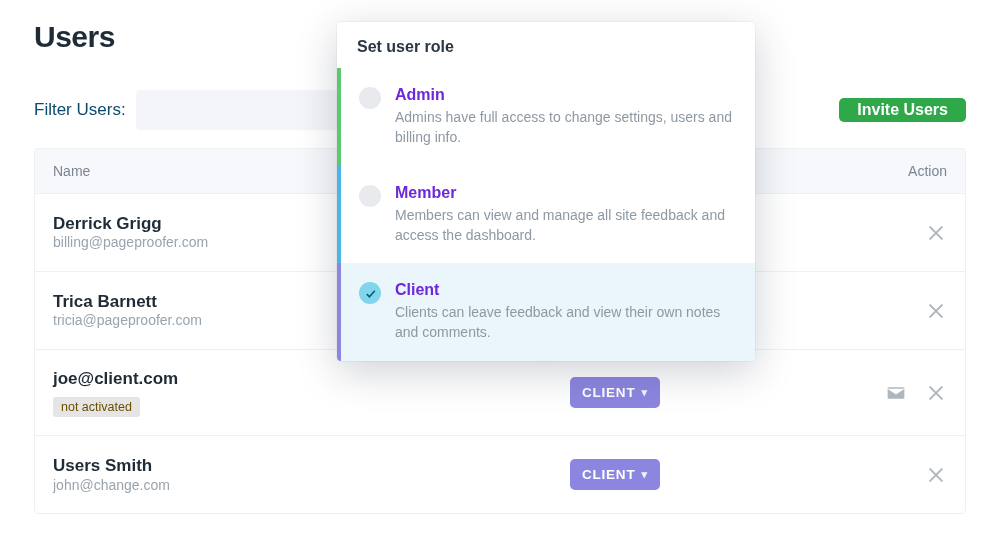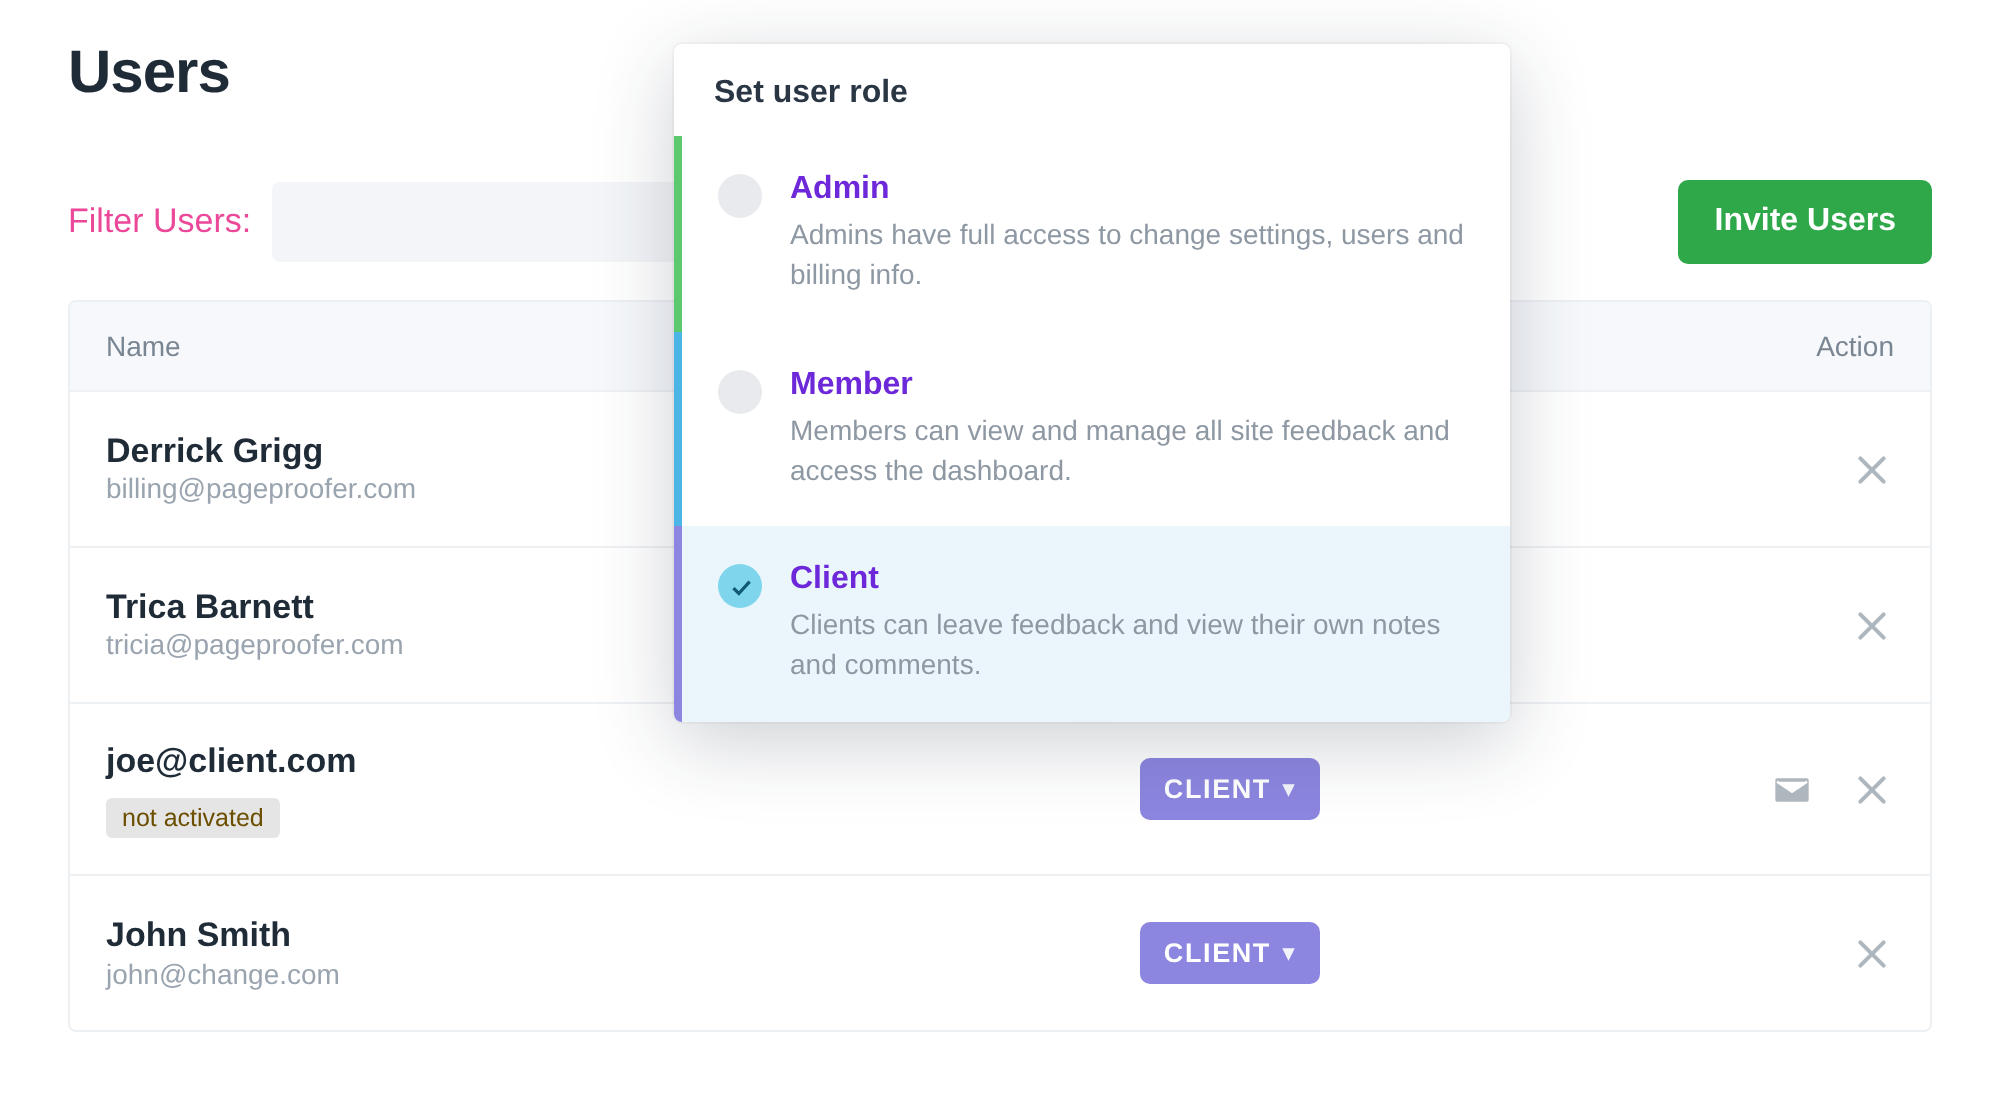--- a/index.html
+++ b/index.html
@@ -22,40 +22,40 @@
     margin-bottom: 36px;
   }
   .filter-row {
     display: flex;
     align-items: center;
     gap: 10px;
     margin-bottom: 18px;
   }
   .filter-label {
     font-size: 17px;
-    color: #ec4899;
+    color: #0c4a6e;
   }
   .filter-input {
     flex: 0 0 200px;
     height: 40px;
     background: #f3f5f8;
     border: none;
     border-radius: 4px;
     padding: 0 10px;
     font-size: 15px;
   }
   .spacer { flex: 1; }
   .invite-btn {
     background: #2fa84a;
     color: #fff;
     font-size: 16px;
     font-weight: 600;
     border: none;
     border-radius: 5px;
-    height: 42px;
+    height: 24px;
     padding: 0 18px;
     cursor: pointer;
   }
   .table {
     border: 1px solid #edf0f3;
     border-radius: 4px;
     overflow: hidden;
   }
   .thead {
     display: flex;
@@ -259,21 +259,21 @@
           <svg viewBox="0 0 24 24">
               <line x1="5" y1="5" x2="19" y2="19" stroke-width="2.4" stroke-linecap="round"></line>
               <line x1="19" y1="5" x2="5" y2="19" stroke-width="2.4" stroke-linecap="round"></line>
             </svg>
         </span>
       </div>
     </div>
 
     <div class="row">
       <div class="col-name">
-        <div class="user-name">John Smith</div>
+        <div class="user-name">Users Smith</div>
         <div class="user-email">john@change.com</div>
       </div>
       <div class="col-role">
         <button class="role-pill">
           <span>CLIENT</span>
           <span class="chev">▾</span>
         </button>
       </div>
       <div class="col-action">
         <span class="icon-x">

